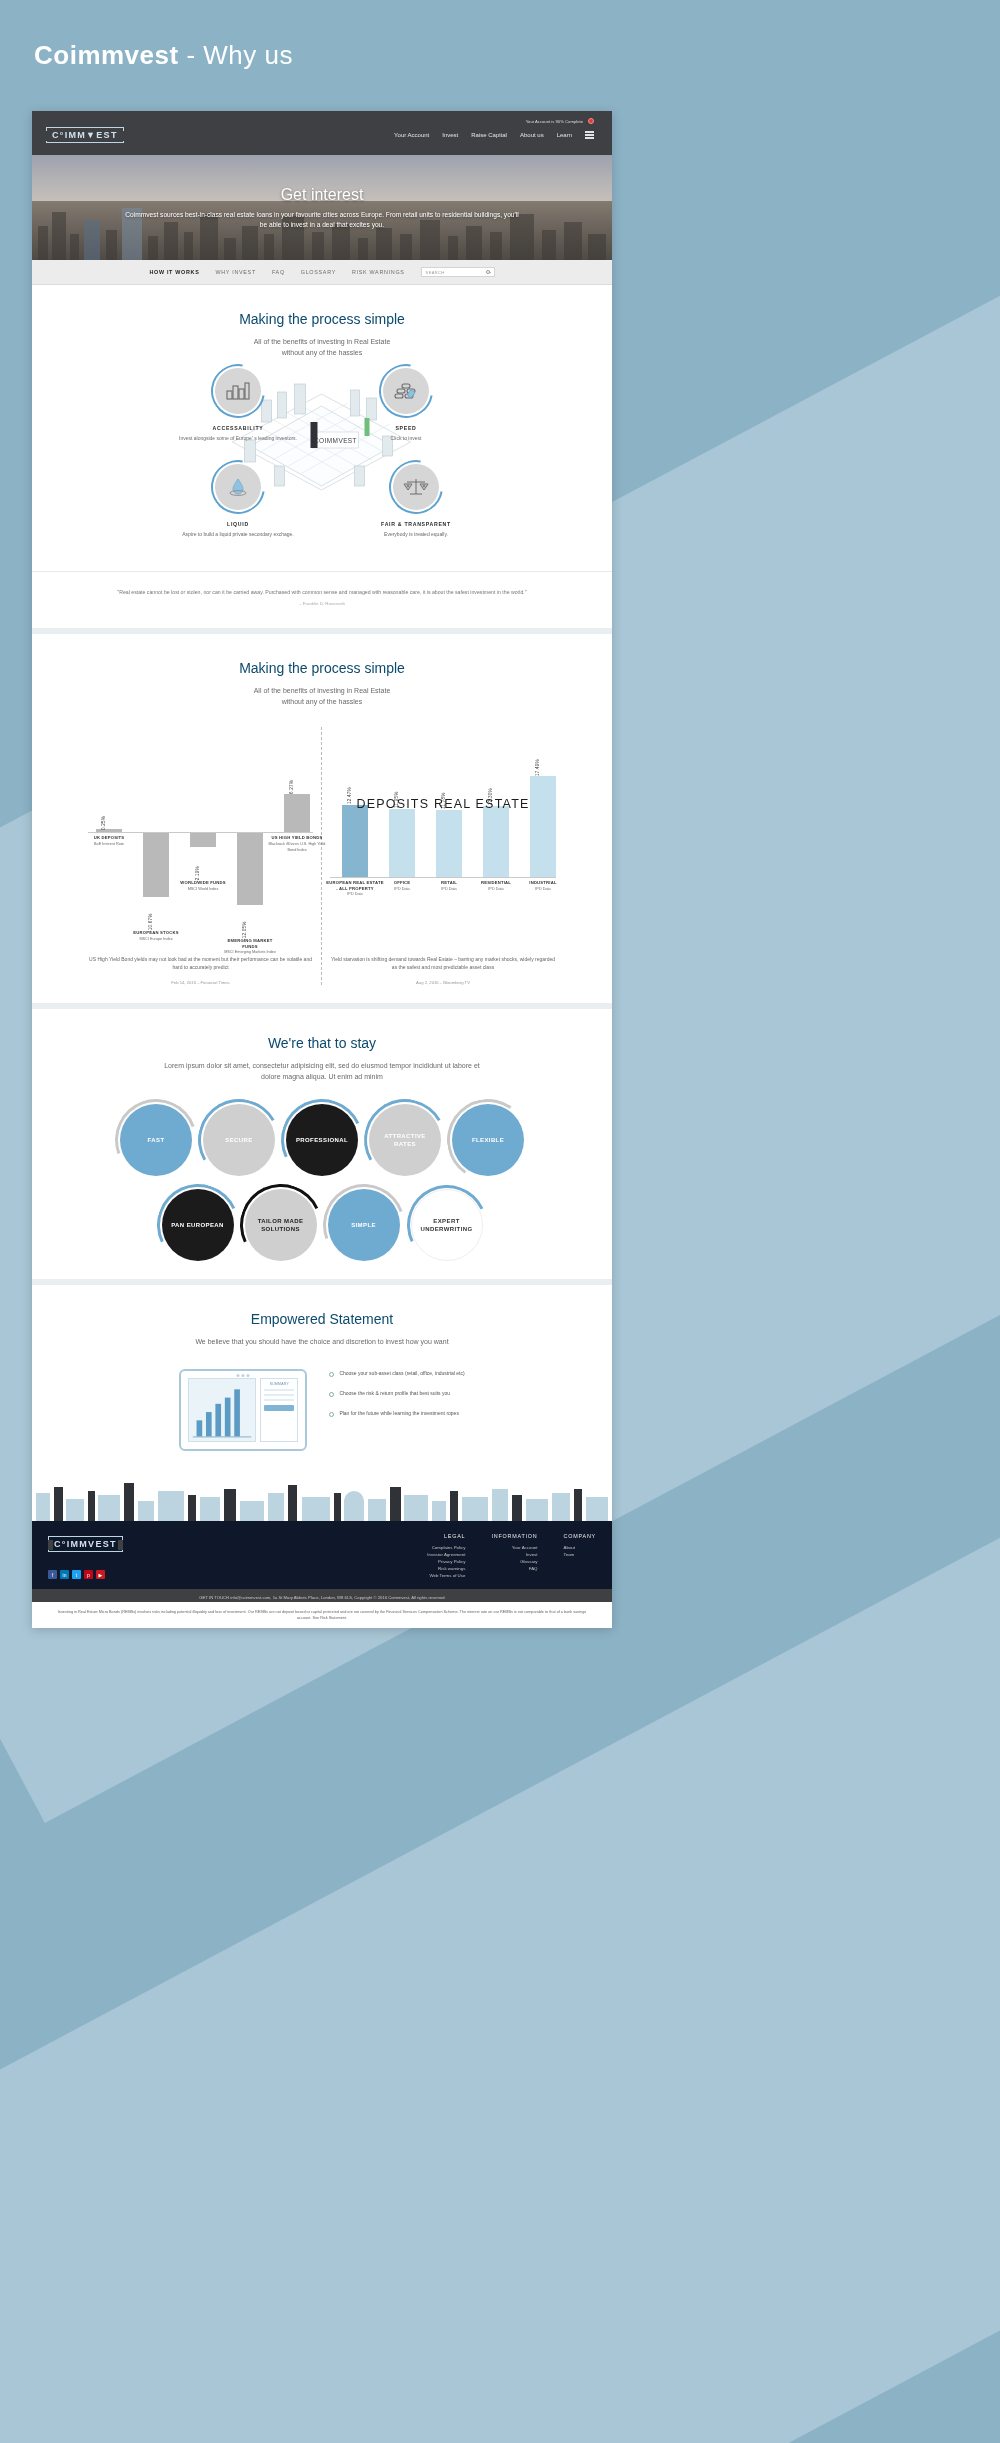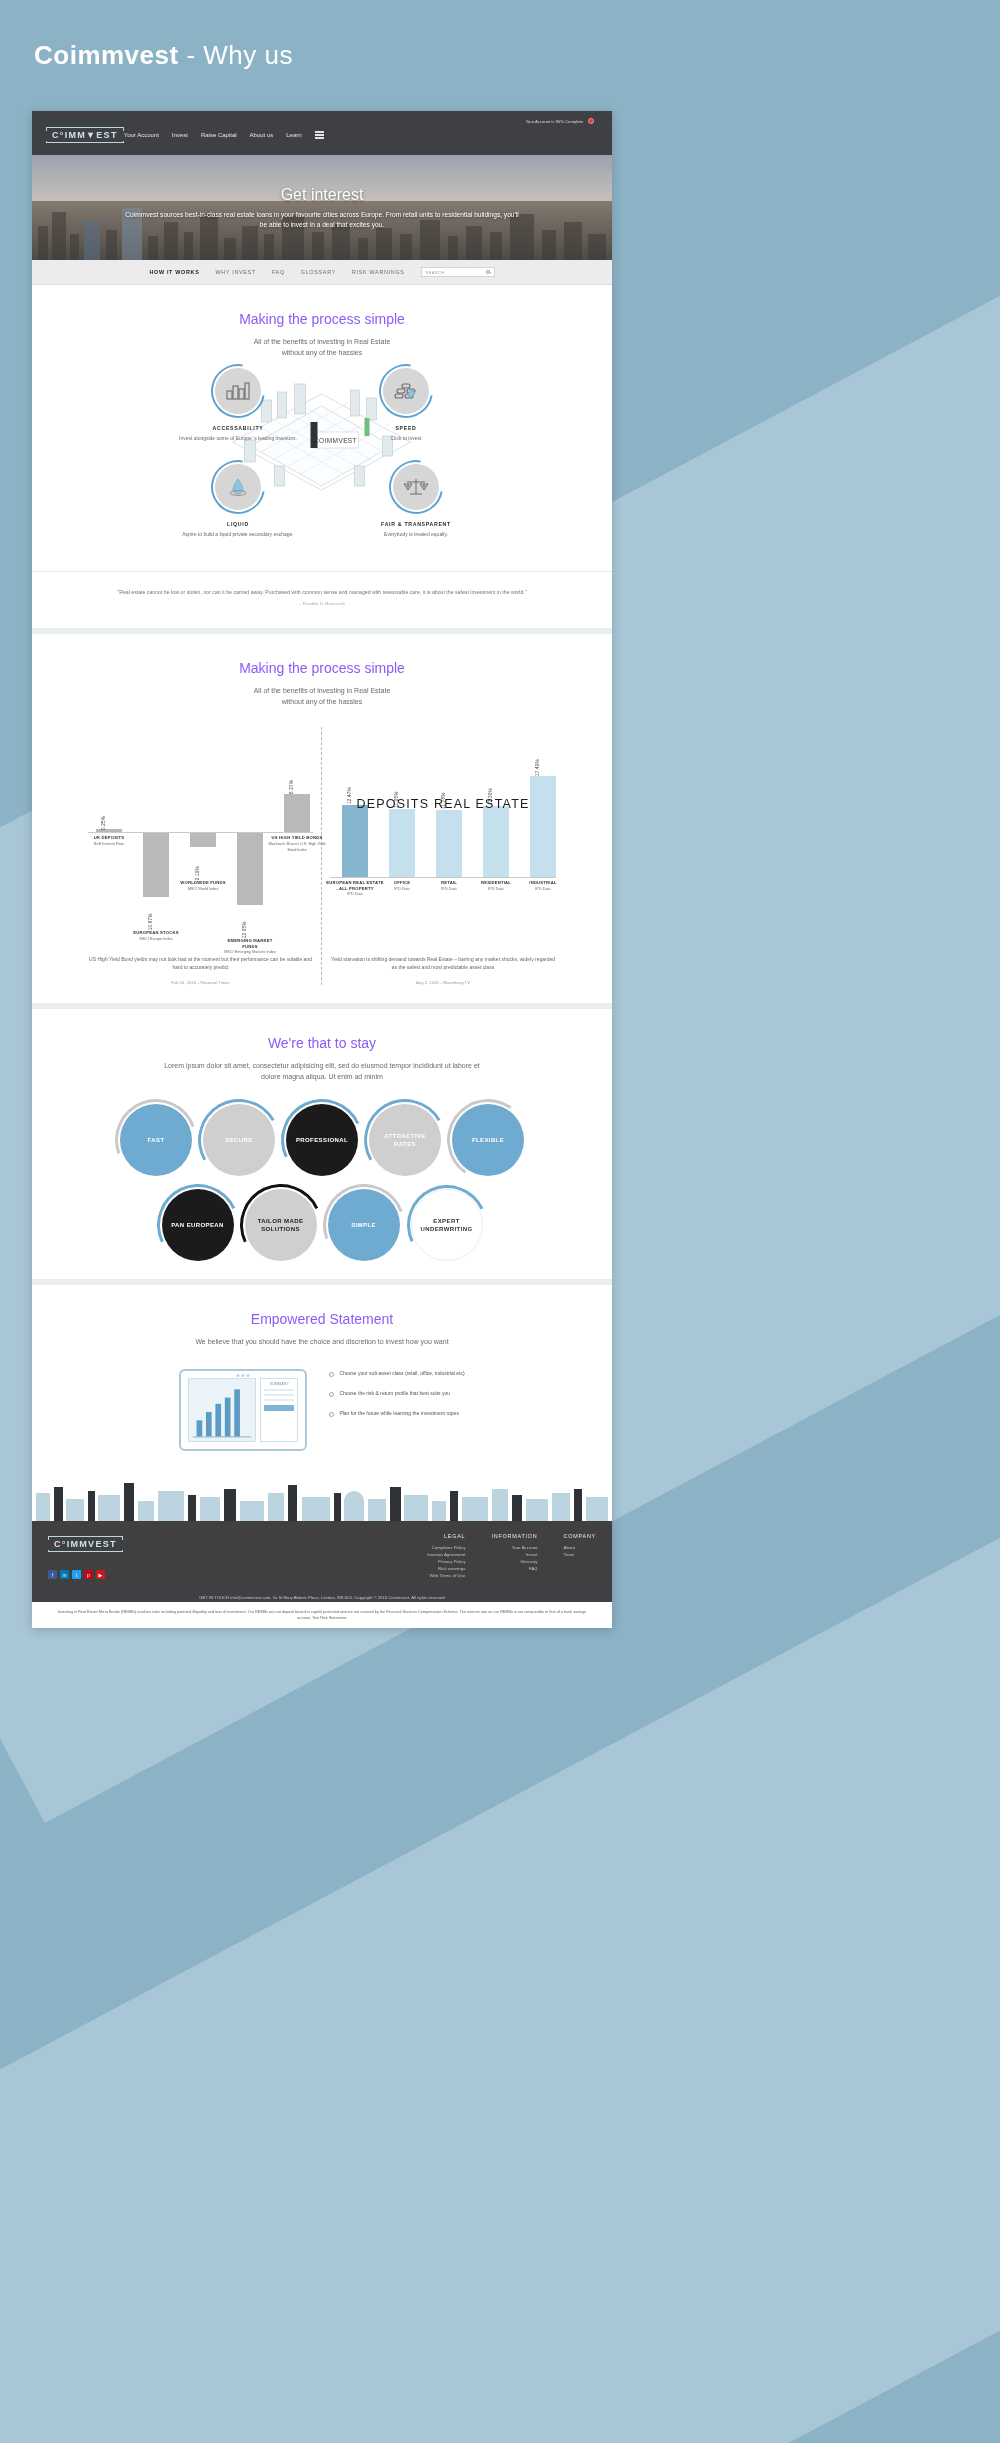--- a/index.html
+++ b/index.html
@@ -20,21 +20,21 @@
   .page-title b{font-weight:700;}
   .page-title span{font-weight:300;}
 
   .browser{position:absolute; left:32px; top:111px; width:580px; z-index:4;
       background:#fff; box-shadow:0 2px 10px rgba(0,0,0,.18);}
 
   
   .topnav{background:#3f4044; color:#ddd; padding:4px 10px 8px 0; position:relative;}
   .acct-row{display:flex; justify-content:flex-end; align-items:center; gap:5px; font-size:4.2px; padding-right:8px; padding-top:3px;}
   .acct-dot{width:6px;height:6px;border-radius:50%;background:#e03b33;border:1px solid #f2908b;}
-  .nav-row{display:flex; align-items:center; justify-content:flex-start; padding:3px 8px 4px 14px;}
+  .nav-row{display:flex; align-items:center; justify-content:space-between; padding:3px 8px 4px 14px;}
   .logo{border:1px solid #bcd6e6; color:#cfe2ee; font-size:9px; letter-spacing:1.3px; padding:2px 5px; font-weight:600;
         position:relative;}
   .logo:before,.logo:after{content:""; position:absolute; background:#3f4044; width:5px; height:10px; top:3px;}
   .logo:before{left:-1px;} .logo:after{right:-1px;}
   .logo i{font-style:normal; position:relative; z-index:2;}
   .nav-links{display:flex; align-items:center; gap:13px; font-size:6px; color:#e4e4e4;}
   .burger{display:inline-block; width:9px;}
   .burger span{display:block; height:1.4px; background:#e4e4e4; margin:1.6px 0;}
 
   
@@ -54,21 +54,21 @@
   .subnav{background:#ececec; border-bottom:1px solid #dcdcdc; display:flex; justify-content:center; align-items:center;
       gap:16px; padding:7px 0; font-size:5.4px; letter-spacing:.7px; color:#6c6c6c;}
   .subnav .active{color:#222; font-weight:700;}
   .search-box{background:#fff; border:1px solid #d4d4d4; width:74px; height:10px; display:flex; align-items:center;
       justify-content:space-between; padding:0 4px; font-size:4px; color:#9a9a9a; letter-spacing:.4px;}
   .mag{width:4px;height:4px;border:.8px solid #9a9a9a;border-radius:50%;position:relative;}
   .mag:after{content:"";position:absolute;width:2px;height:.8px;background:#9a9a9a;transform:rotate(45deg);right:-2px;bottom:0;}
 
   
   .sec{background:#fff; padding:26px 0 18px;}
-  .sec-h{text-align:center; font-size:14px; color:#8b5cf6; font-weight:400;}
+  .sec-h{text-align:center; font-size:14px; color:#0c4a6e; font-weight:400;}
   .sec-sub{text-align:center; font-size:7px; color:#6a6a6a; line-height:11px; margin-top:9px;}
 
   
   .features{position:relative; height:185px; margin-top:10px;}
   .feat{position:absolute; width:132px; text-align:center;}
   .feat .ring{width:46px;height:46px;border-radius:50%;background:#d6d6d6;margin:0 auto;position:relative;
       display:flex;align-items:center;justify-content:center;}
   .feat .ring:before{content:"";position:absolute;inset:-4px;border-radius:50%;
       border:2.2px solid #5ea3d0; border-right-color:transparent; transform:rotate(-35deg);}
   .feat .ttl{font-size:5.2px;font-weight:700;letter-spacing:.7px;color:#2c2c2c;margin-top:11px;}
@@ -126,21 +126,21 @@
   .bullets{font-size:5px;color:#555;line-height:8px;}
   .bullets li{list-style:none;margin-bottom:12px;position:relative;padding-left:10px;}
   .bullets li:before{content:"";position:absolute;left:0;top:2.6px;width:3px;height:3px;border:.8px solid #8aa;border-radius:50%;}
 
   
   .skyline{height:60px;position:relative;background:#fff;overflow:hidden;}
   .skyline .s{position:absolute;bottom:0;background:#bcd3e0;}
   .skyline .d{position:absolute;bottom:0;background:#2f3237;}
 
   
-  .footer{background:#404040;color:#ddd;padding:12px 16px 10px;display:flex;justify-content:space-between;}
+  .footer{background:#0f172a;color:#ddd;padding:12px 16px 10px;display:flex;justify-content:space-between;}
   .fcols{display:flex;gap:26px;}
   .fcol{text-align:right;}
   .fcol h5{font-size:5.4px;font-weight:400;letter-spacing:.8px;color:#e9e9e9;margin-bottom:5px;}
   .fcol a{display:block;font-size:4.4px;color:#c2c2c2;text-decoration:none;line-height:7px;}
   .social{display:flex;gap:3px;margin-top:18px;}
   .social i{width:9px;height:9px;display:flex;align-items:center;justify-content:center;color:#fff;font-size:5px;font-style:normal;border-radius:1px;}
   .getin{font-size:4.2px;color:#c7c7c7;text-align:center;padding:6px 0 2px;background:#3f4044;}
   .legal{background:#fff;font-size:3.8px;color:#666;text-align:center;padding:7px 24px;line-height:6px;}
 </style>
 </head>

